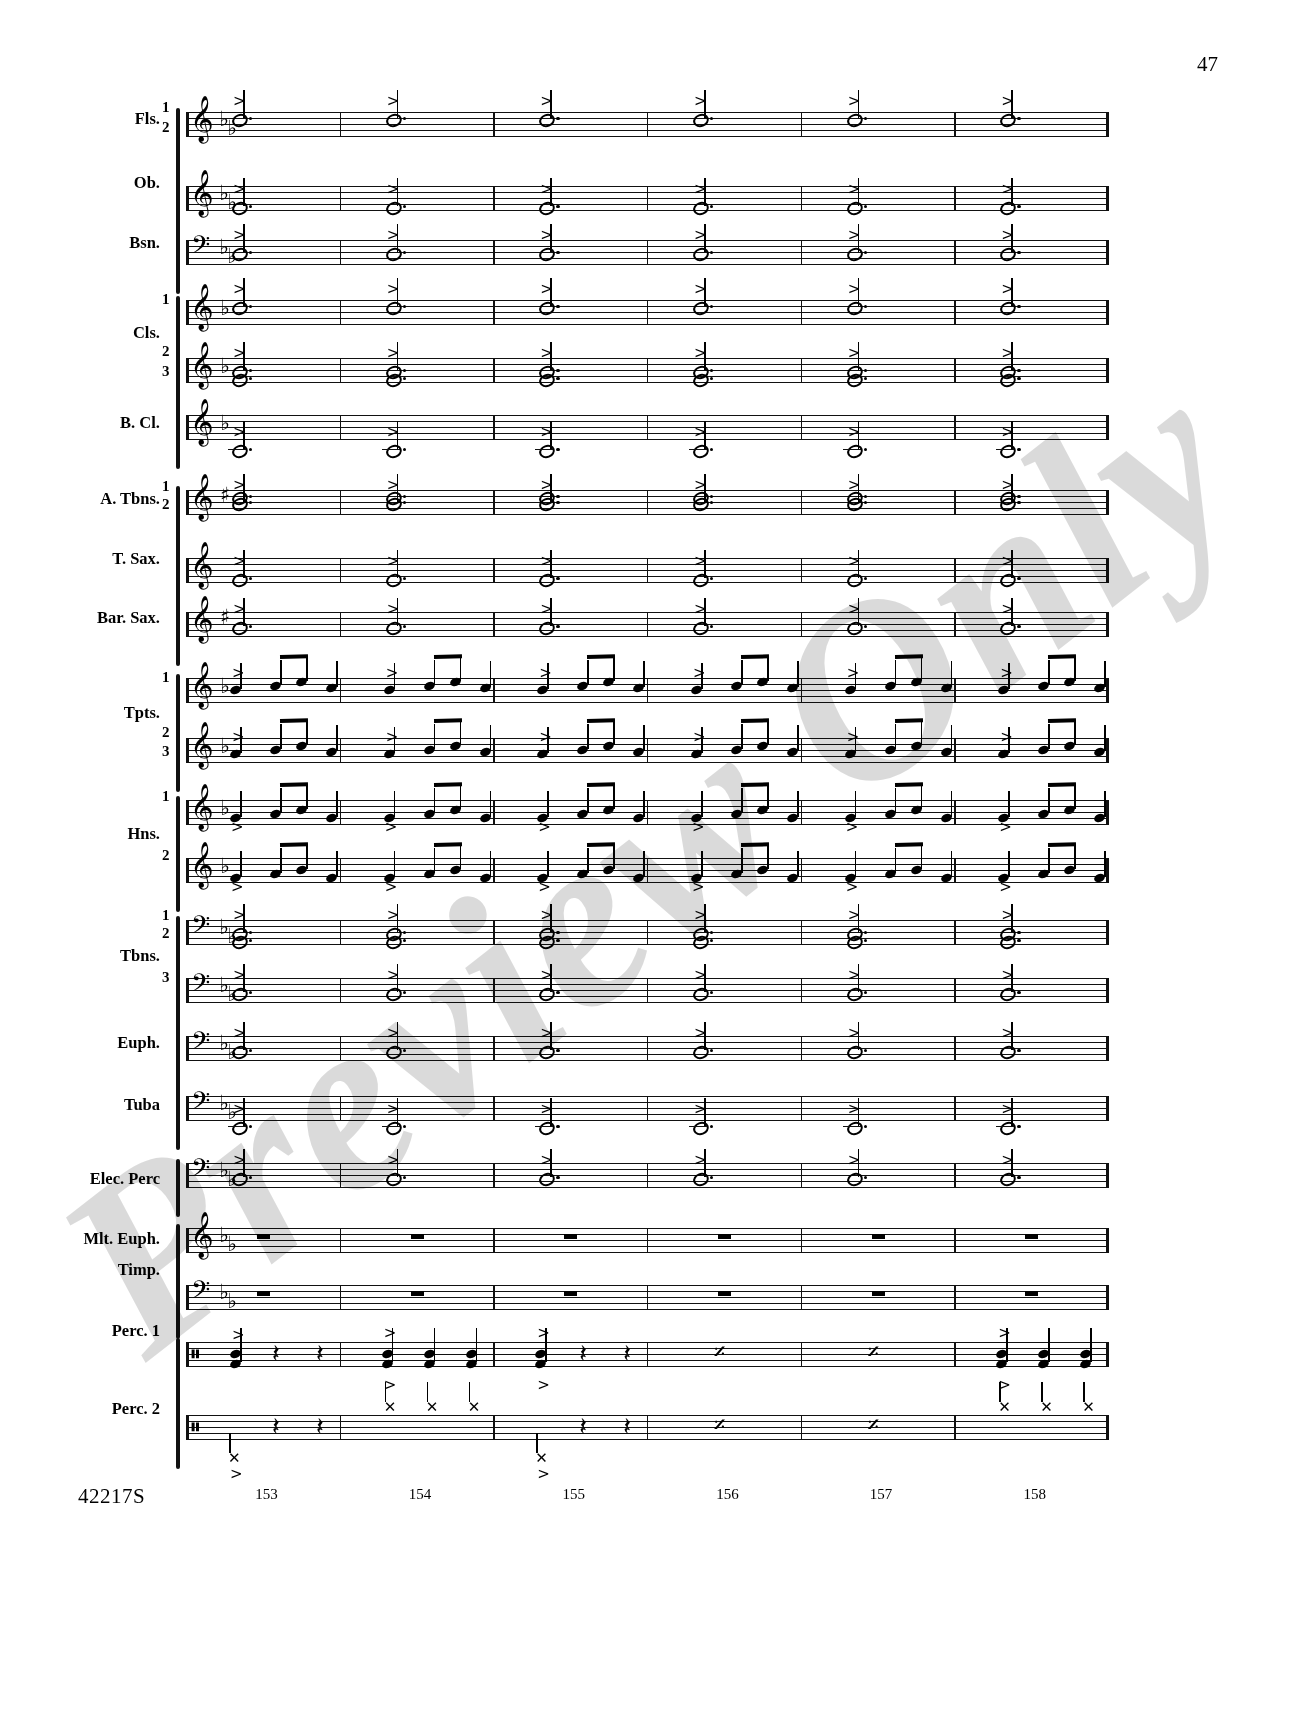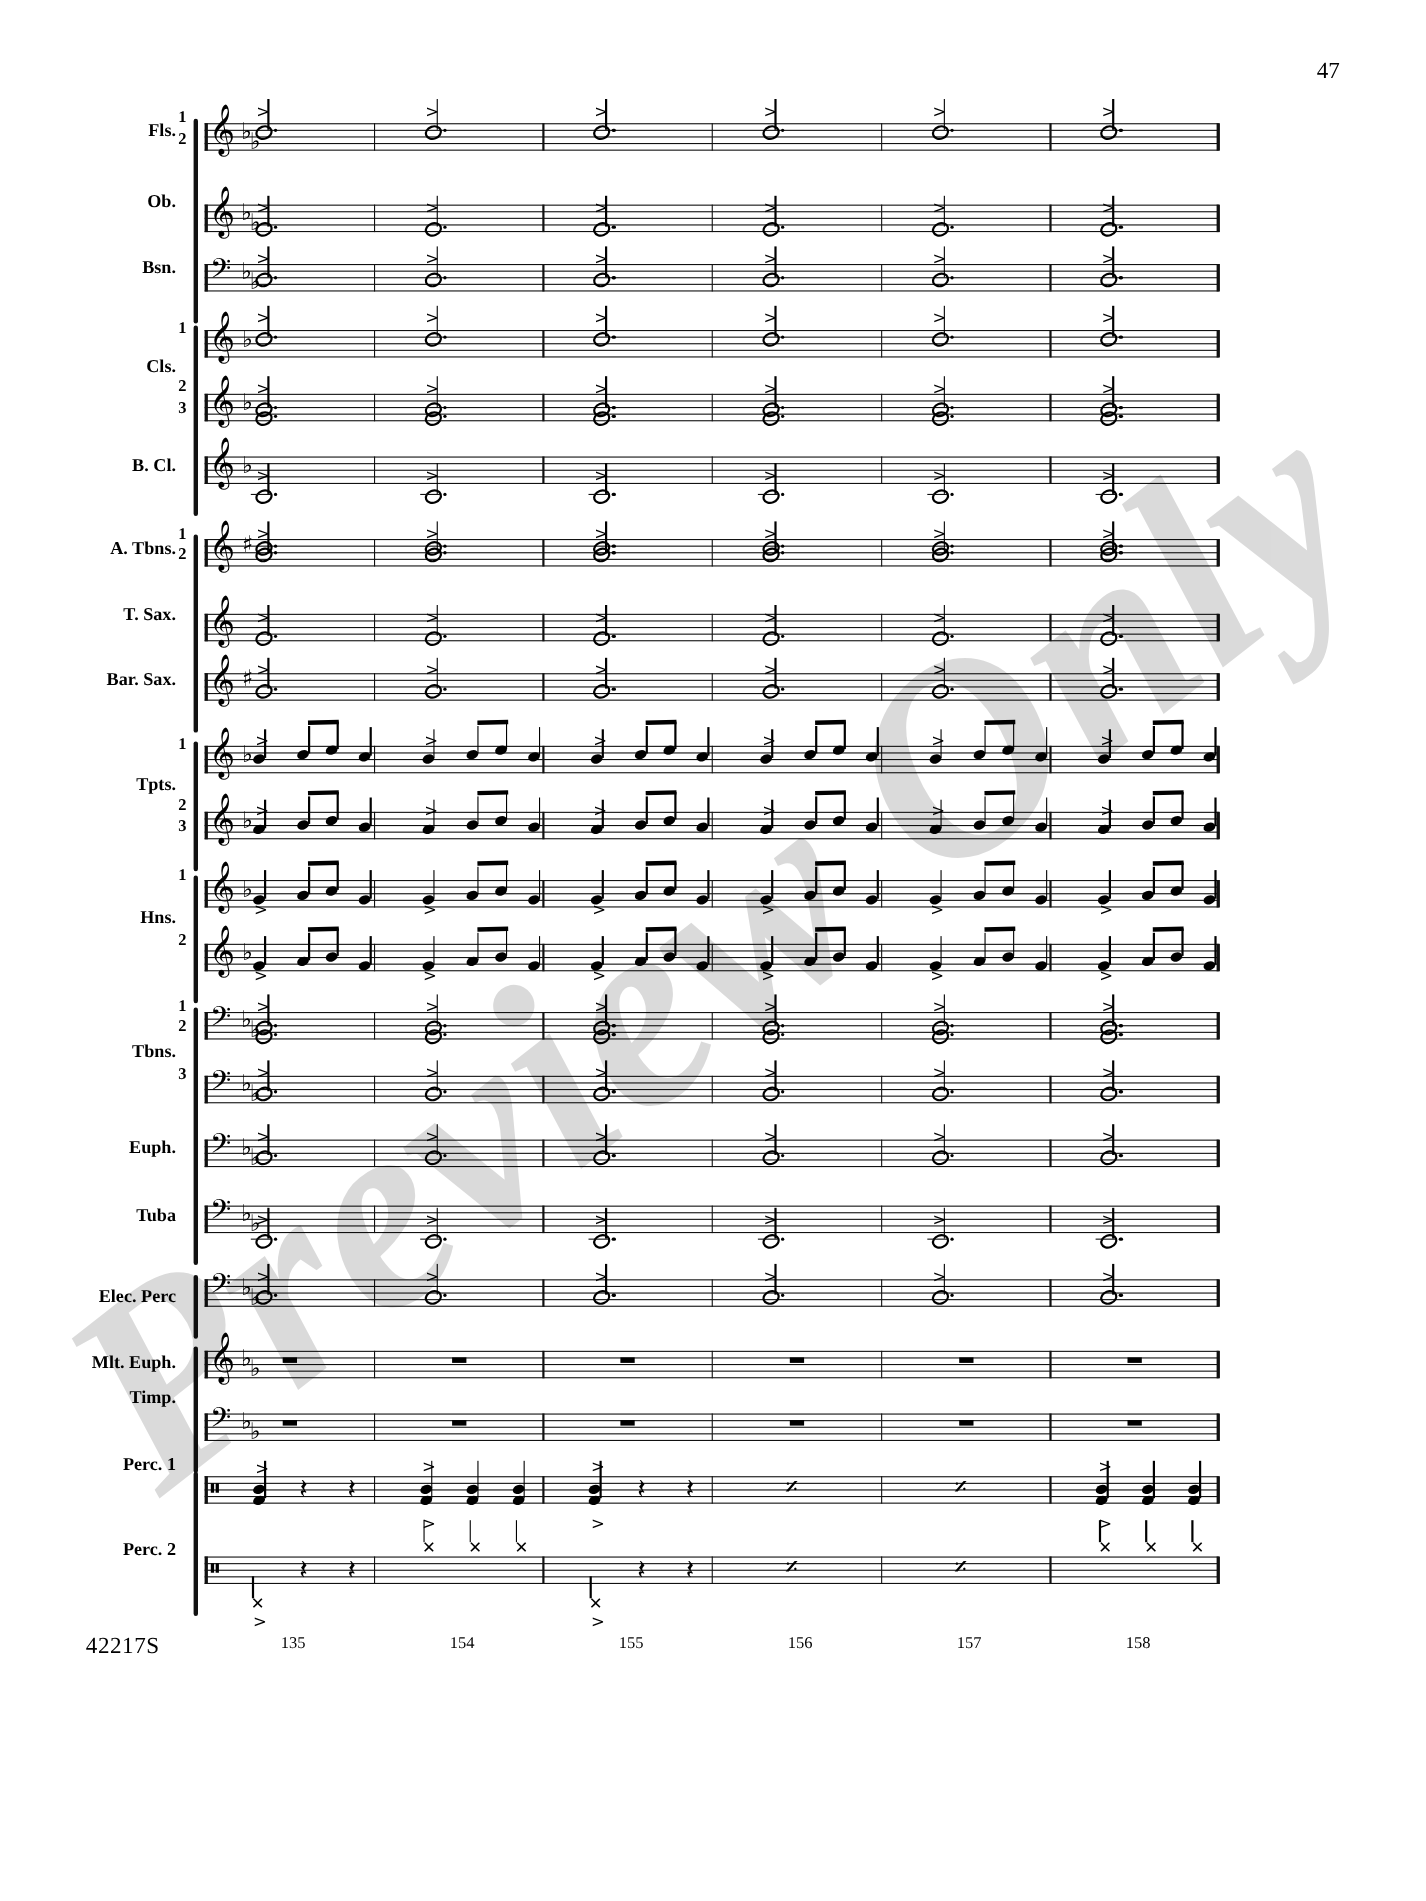--- a/index.html
+++ b/index.html
@@ -494,21 +494,21 @@
       <div class="sysbar" style="left: 1106px; top: 858px; height: 25px;"></div>
       <div class="sysbar" style="left: 1106px; top: 920px; height: 25px;"></div>
       <div class="sysbar" style="left: 1106px; top: 978px; height: 25px;"></div>
       <div class="sysbar" style="left: 1106px; top: 1036px; height: 25px;"></div>
       <div class="sysbar" style="left: 1106px; top: 1096px; height: 25px;"></div>
       <div class="sysbar" style="left: 1106px; top: 1163px; height: 25px;"></div>
       <div class="sysbar" style="left: 1106px; top: 1228px; height: 25px;"></div>
       <div class="sysbar" style="left: 1106px; top: 1285px; height: 25px;"></div>
       <div class="sysbar" style="left: 1106px; top: 1342px; height: 25px;"></div>
       <div class="sysbar" style="left: 1106px; top: 1415px; height: 25px;"></div>
-      <div class="measure-num" style="left: 255.15px; top: 1486px;">135</div>
+      <div class="measure-num" style="left: 255.15px; top: 1486px;">153</div>
       <div class="measure-num" style="left: 408.817px; top: 1486px;">154</div>
       <div class="measure-num" style="left: 562.483px; top: 1486px;">155</div>
       <div class="measure-num" style="left: 716.15px; top: 1486px;">156</div>
       <div class="measure-num" style="left: 869.817px; top: 1486px;">157</div>
       <div class="measure-num" style="left: 1023.48px; top: 1486px;">158</div>
       <div class="nhollow" style="left:232px;top:114px;"></div>
       <div class="stem" style="left:243px;top:90px;height:28px;"></div>
       <div class="dot" style="left:249px;top:117px;"></div>
       <div class="accent" style="left:233px;top:94px;">&gt;</div>
       <div class="nhollow" style="left:385.66666666666663px;top:114px;"></div>

